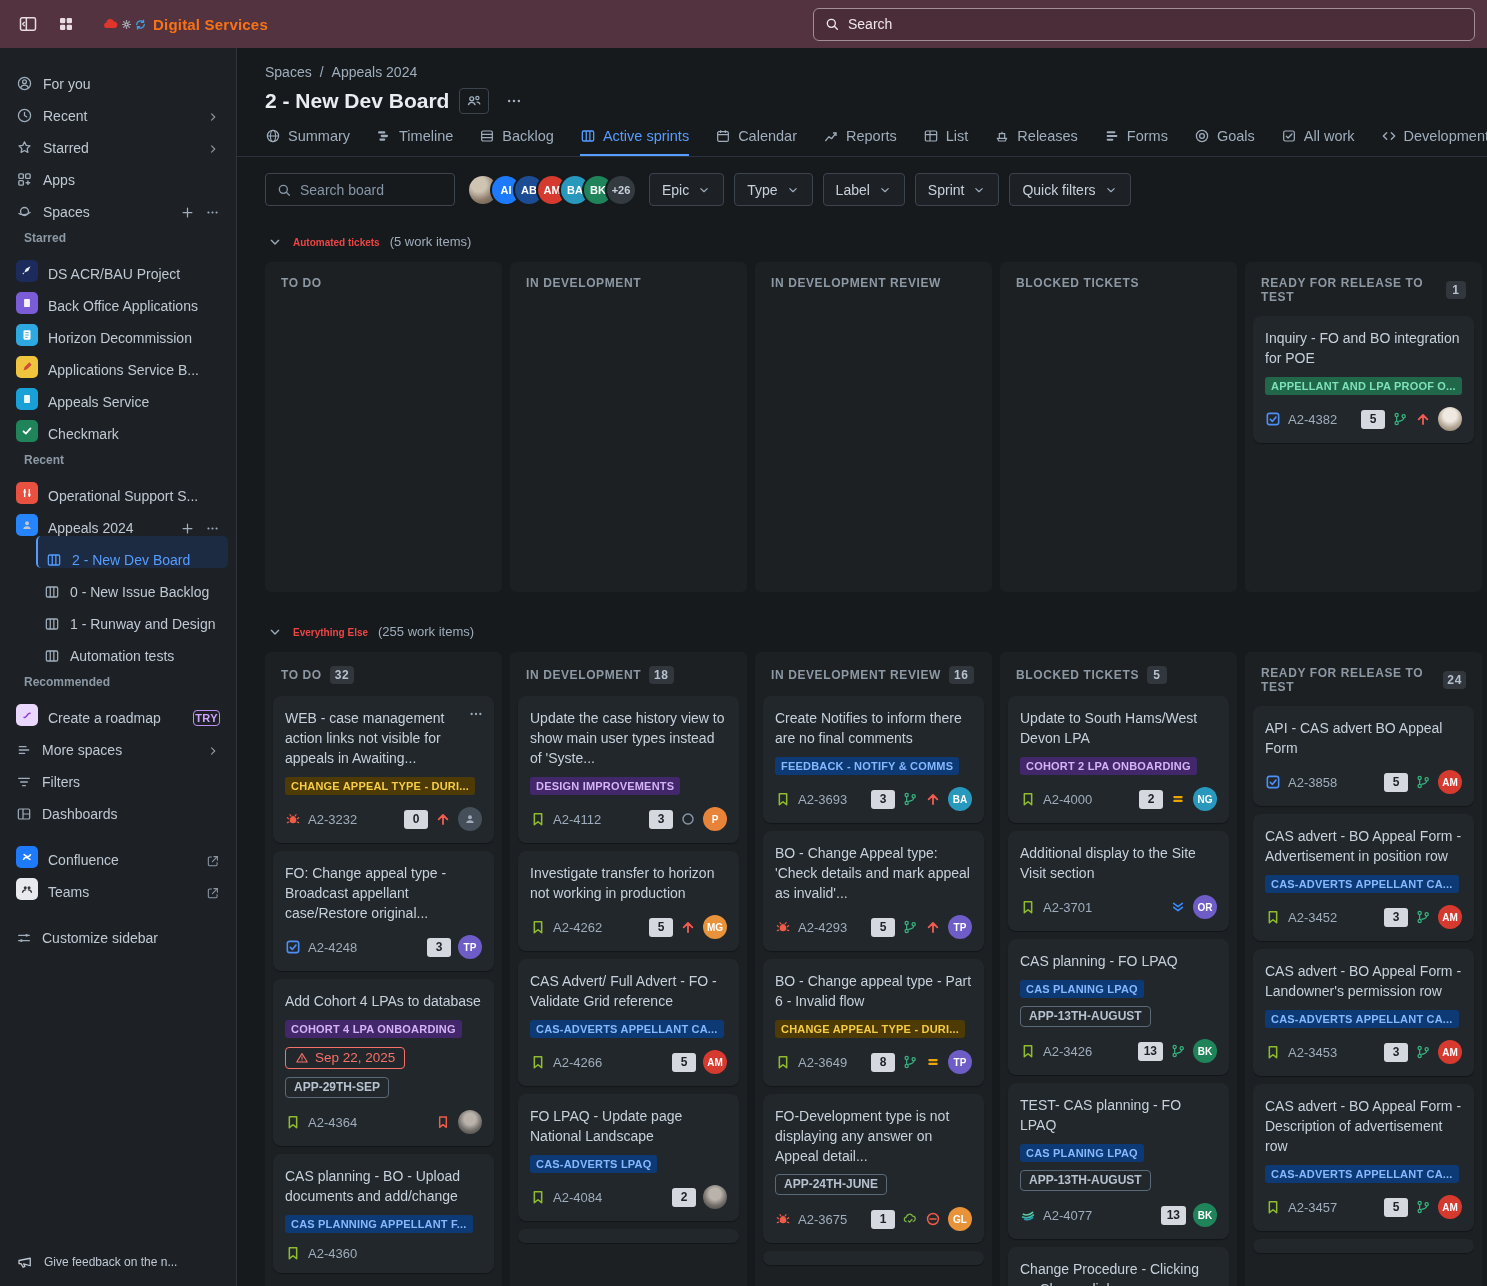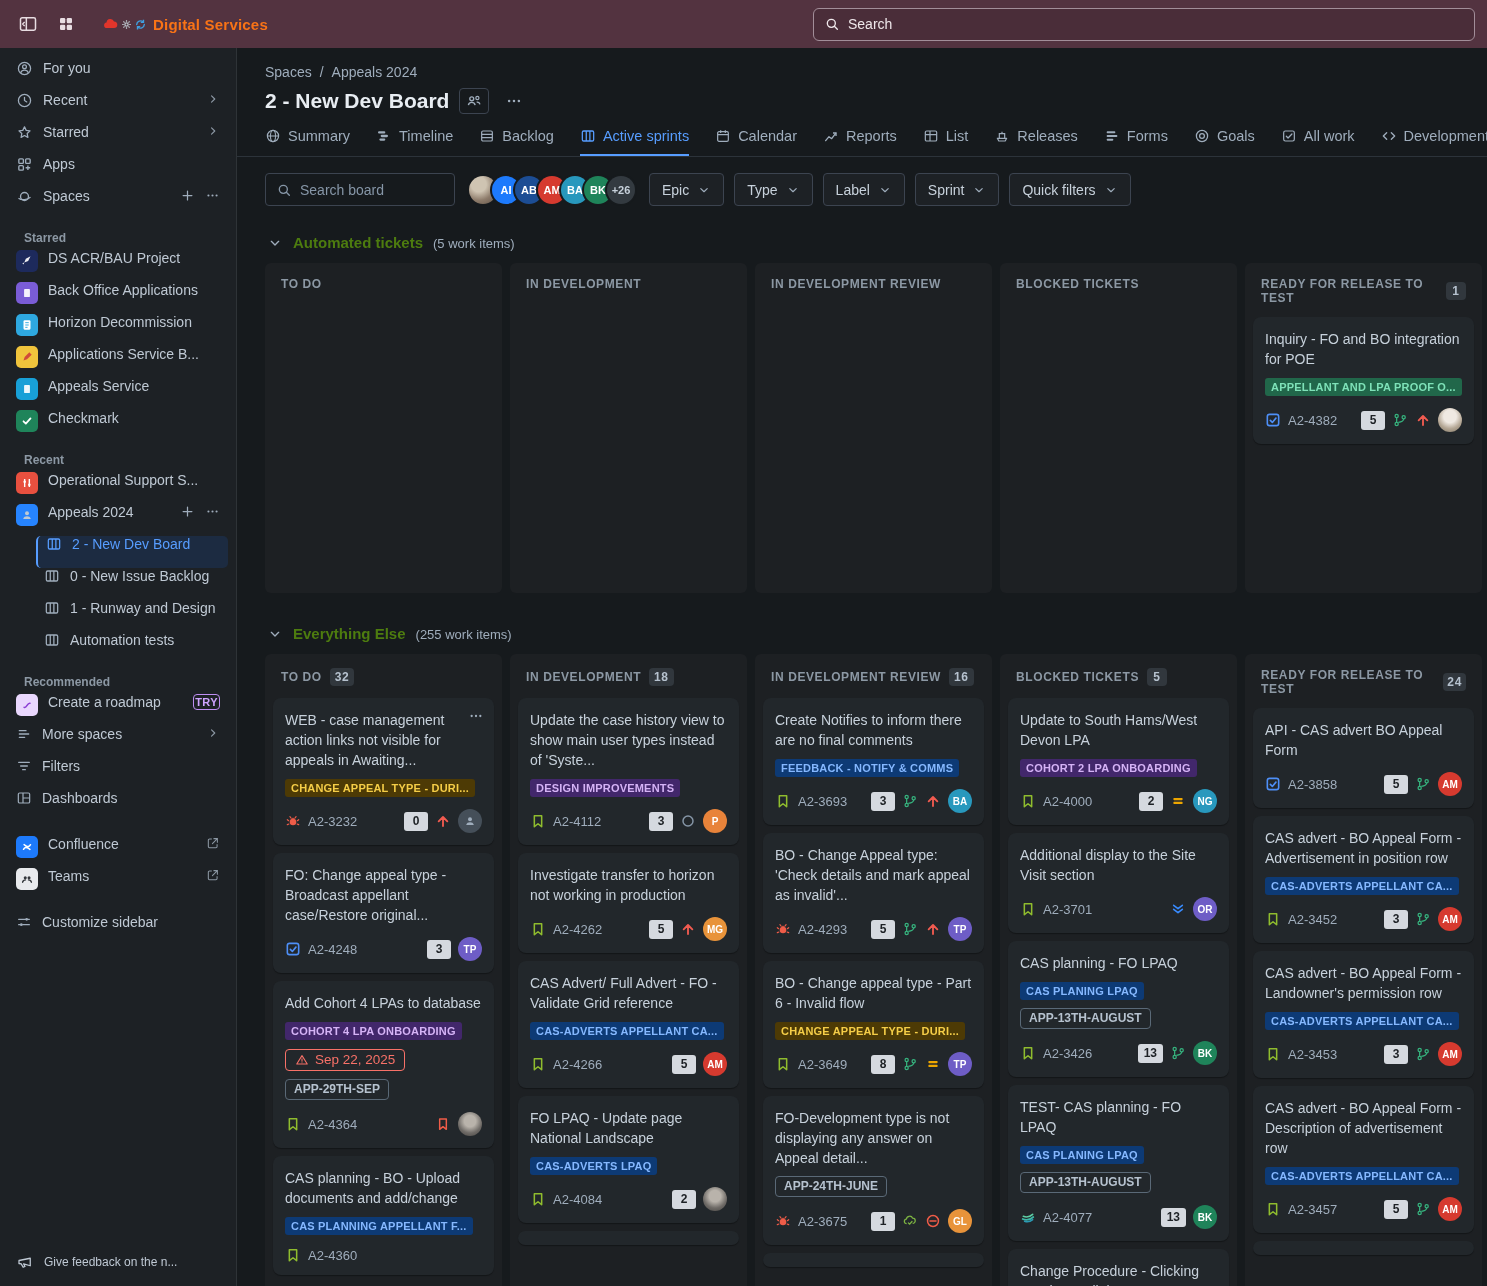--- a/index.html
+++ b/index.html
@@ -16,21 +16,21 @@
   #logo-text { color:#f97316; font-size:15px; font-weight:700; letter-spacing:.2px; }
   #top-search { margin-left:auto; width:662px; height:33px; border:1px solid #a28e99; border-radius:6px;
     display:flex; align-items:center; gap:8px; padding:0 10px; background:rgba(0,0,0,.10); color:#f0e9ec; }
   #top-search input { background:transparent; border:0; outline:0; color:#f0e9ec; font-size:14px; width:100%; }
   #top-search input::placeholder { color:#efe7ea; }
 
   
   #shell { display:flex; height:1238px; }
   #sidebar { width:237px; background:#1d2125; border-right:1px solid #2e3337; display:flex; flex-direction:column; padding-top:12px; }
   .sb-list { flex:1 1 auto; overflow:hidden; padding:0 8px; }
-  .sb-row { height:32px; display:flex; align-items:flex-start; gap:10px; padding:0 8px; border-radius:5px;
+  .sb-row { height:32px; display:flex; align-items:flex-end; gap:10px; padding:0 8px; border-radius:5px;
     font-size:14px; color:#bfc9d4; cursor:pointer; position:relative; }
   .sb-row .lbl { white-space:nowrap; overflow:hidden; text-overflow:ellipsis; flex:1; }
   .sb-row .chev { margin-left:auto; color:#8c98a4; }
   .sb-row .acts { margin-left:auto; display:flex; gap:10px; color:#9fadbc; }
   .sb-head { height:30px; display:flex; align-items:center; padding:6px 16px 0 16px; font-size:12px; font-weight:700; color:#8c98a4; }
   .tile { width:22px; height:22px; border-radius:5px; flex:none; display:flex; align-items:center; justify-content:center; }
   .sb-child { margin-left:28px; }
   .sb-row.selected { background:#1c2b41; color:#579dff; border-left:2px solid #579dff; }
   .sb-row.selected .lbl, .sb-row.selected .icon { color:#579dff; }
   .try-badge { margin-left:auto; border:1px solid #bf8ef3; color:#cfa4ff; font-size:11px; font-weight:700;
@@ -60,21 +60,21 @@
   .av:first-child { margin-left:0; }
   .drop-btn { height:33px; display:flex; align-items:center; gap:8px; padding:0 12px; border:1px solid #3c4450;
     border-radius:4px; background:#1d2125; color:#c7d1db; font-size:14px; cursor:pointer; }
   .drop-btn .icon { color:#9fadbc; }
 
   
   #board { flex:1; overflow:hidden; padding:4px 0 0 28px; }
   .swimlane { margin-bottom:22px; }
   .sl-head { display:flex; align-items:baseline; gap:10px; padding:10px 0 12px 2px; }
   .sl-head .icon { color:#9fadbc; align-self:center; cursor:pointer; }
-  .sl-title { font-size:15px; font-weight:700; color:#4d7c0f;text-align:center; }
+  .sl-title { font-size:10px; font-weight:700; color:#ef4444;text-align:center; }
   .sl-count { font-size:13px; color:#9fadbc; }
   .cols { display:flex; gap:8px; }
   .col { width:237px; flex:none; background:#1d2023; border-radius:6px; padding-bottom:8px; }
   .swimlane.first .col { min-height:330px; }
   .col-head { display:flex; align-items:center; gap:8px; padding:14px 16px 12px; font-size:12px; font-weight:600;
     letter-spacing:.6px; color:#8c98a4; }
   .col-count { background:#31373d; color:#b6c2cf; border-radius:4px; min-width:20px; height:18px;
     display:inline-flex; align-items:center; justify-content:center; font-size:12px; padding:0 5px; }
   .cards { display:flex; flex-direction:column; gap:8px; padding:0 8px; }
   .card { background:#22272b; border-radius:8px; padding:12px; position:relative; cursor:pointer; box-shadow:0 1px 1px rgba(0,0,0,.35); }

